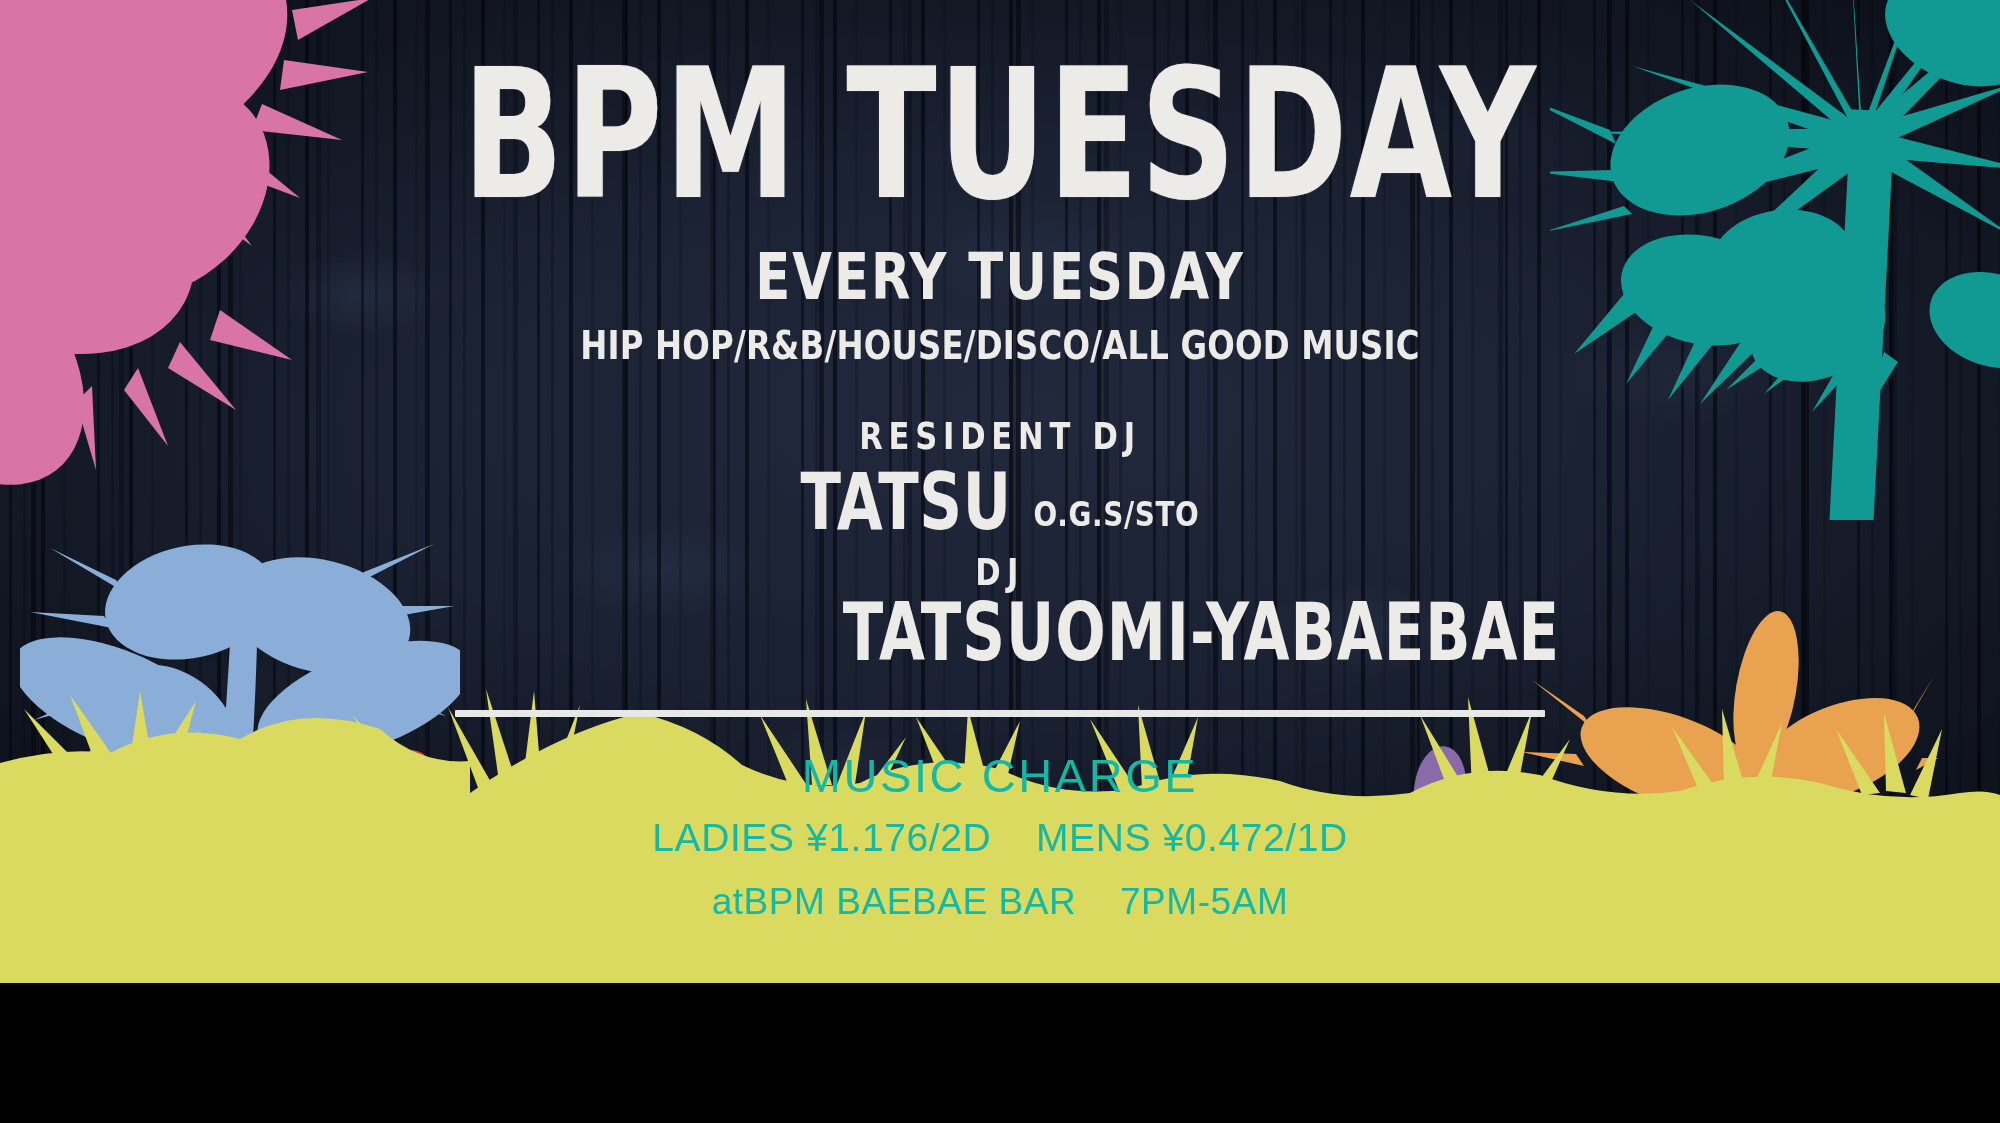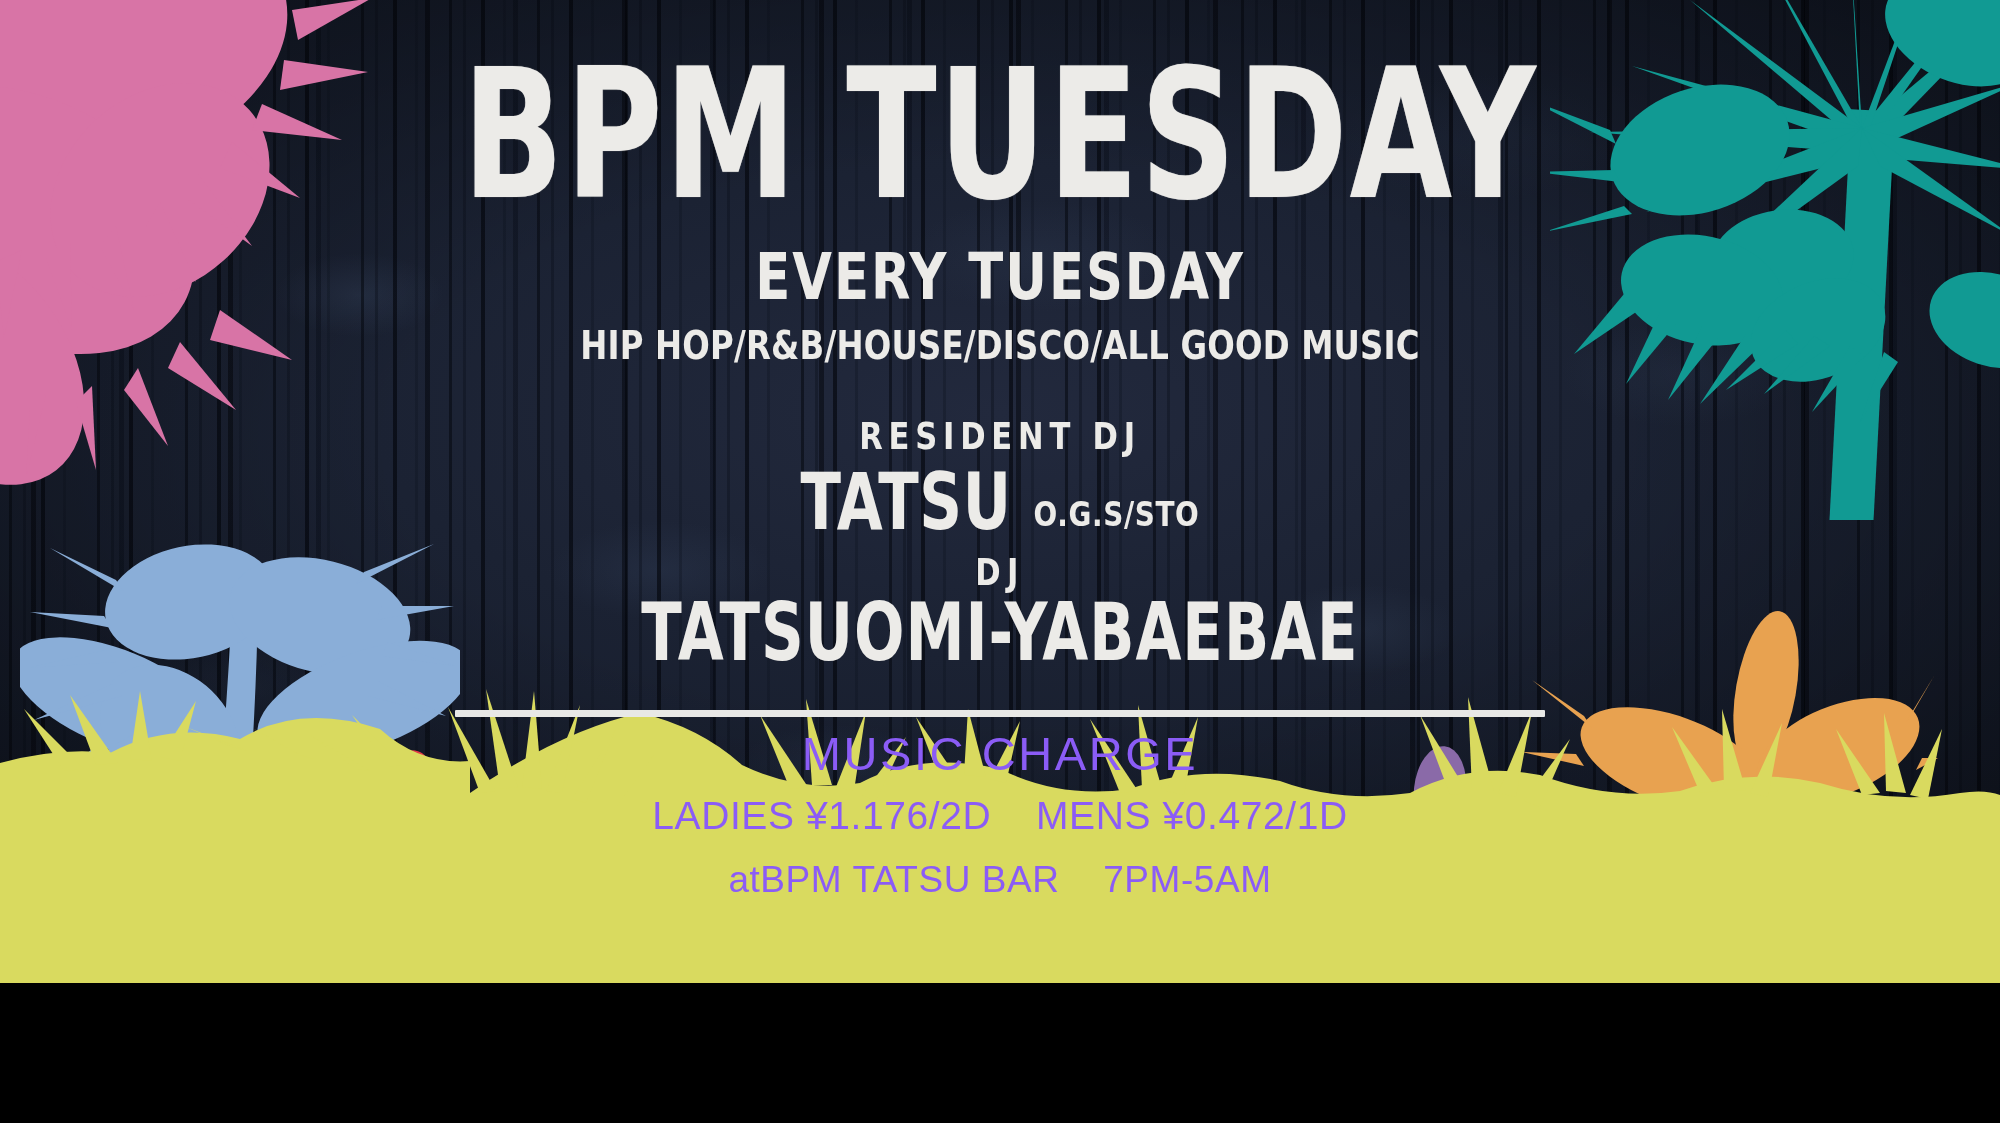--- a/index.html
+++ b/index.html
@@ -137,40 +137,40 @@
   .dj-label{
     margin-top:16px;
     font-size:34px;
     letter-spacing:.19em;
     transform:scaleY(1.12);
   }
 
   .dj-row{
     margin-top:8px;
     width:1120px;
-    display:flex; justify-content:center; align-items:baseline;
+    display:flex; justify-content:flex-end; align-items:baseline;
   }
   .dj-name{
     font-size:66px; line-height:1;
     letter-spacing:.015em;
     transform:scaleY(1.22);
   }
 
   .rule{
     margin-top:44px;
     width:1090px; height:7px;
     background:#e8e8e6;
     border-radius:1px;
   }
 
   .charge-block{
-    margin-top:10px;
+    margin-top:32px;
     font-family:"Liberation Sans", sans-serif;
     font-weight:400;
-    color:#8b5cf6;
+    color:#14b8a6;
   }
   .charge-title{
     font-size:47px;
     letter-spacing:.055em;
     line-height:1.15;
   }
   .charge-prices{
     margin-top:12px;
     font-size:39px;
     letter-spacing:.015em;
@@ -458,20 +458,20 @@
     <div class="rule"></div>
 
     <div class="charge-block">
       <div class="charge-title">MUSIC CHARGE</div>
       <div class="charge-prices">
         <span>LADIES ¥1.176/2D</span>
         <span class="gap"></span>
         <span>MENS ¥0.472/1D</span>
       </div>
       <div class="charge-venue">
-        <span>atBPM TATSU BAR</span>
+        <span>atBPM BAEBAE BAR</span>
         <span class="gap"></span>
         <span>7PM-5AM</span>
       </div>
     </div>
 
   </div>
 </div>
 
 </body></html>

